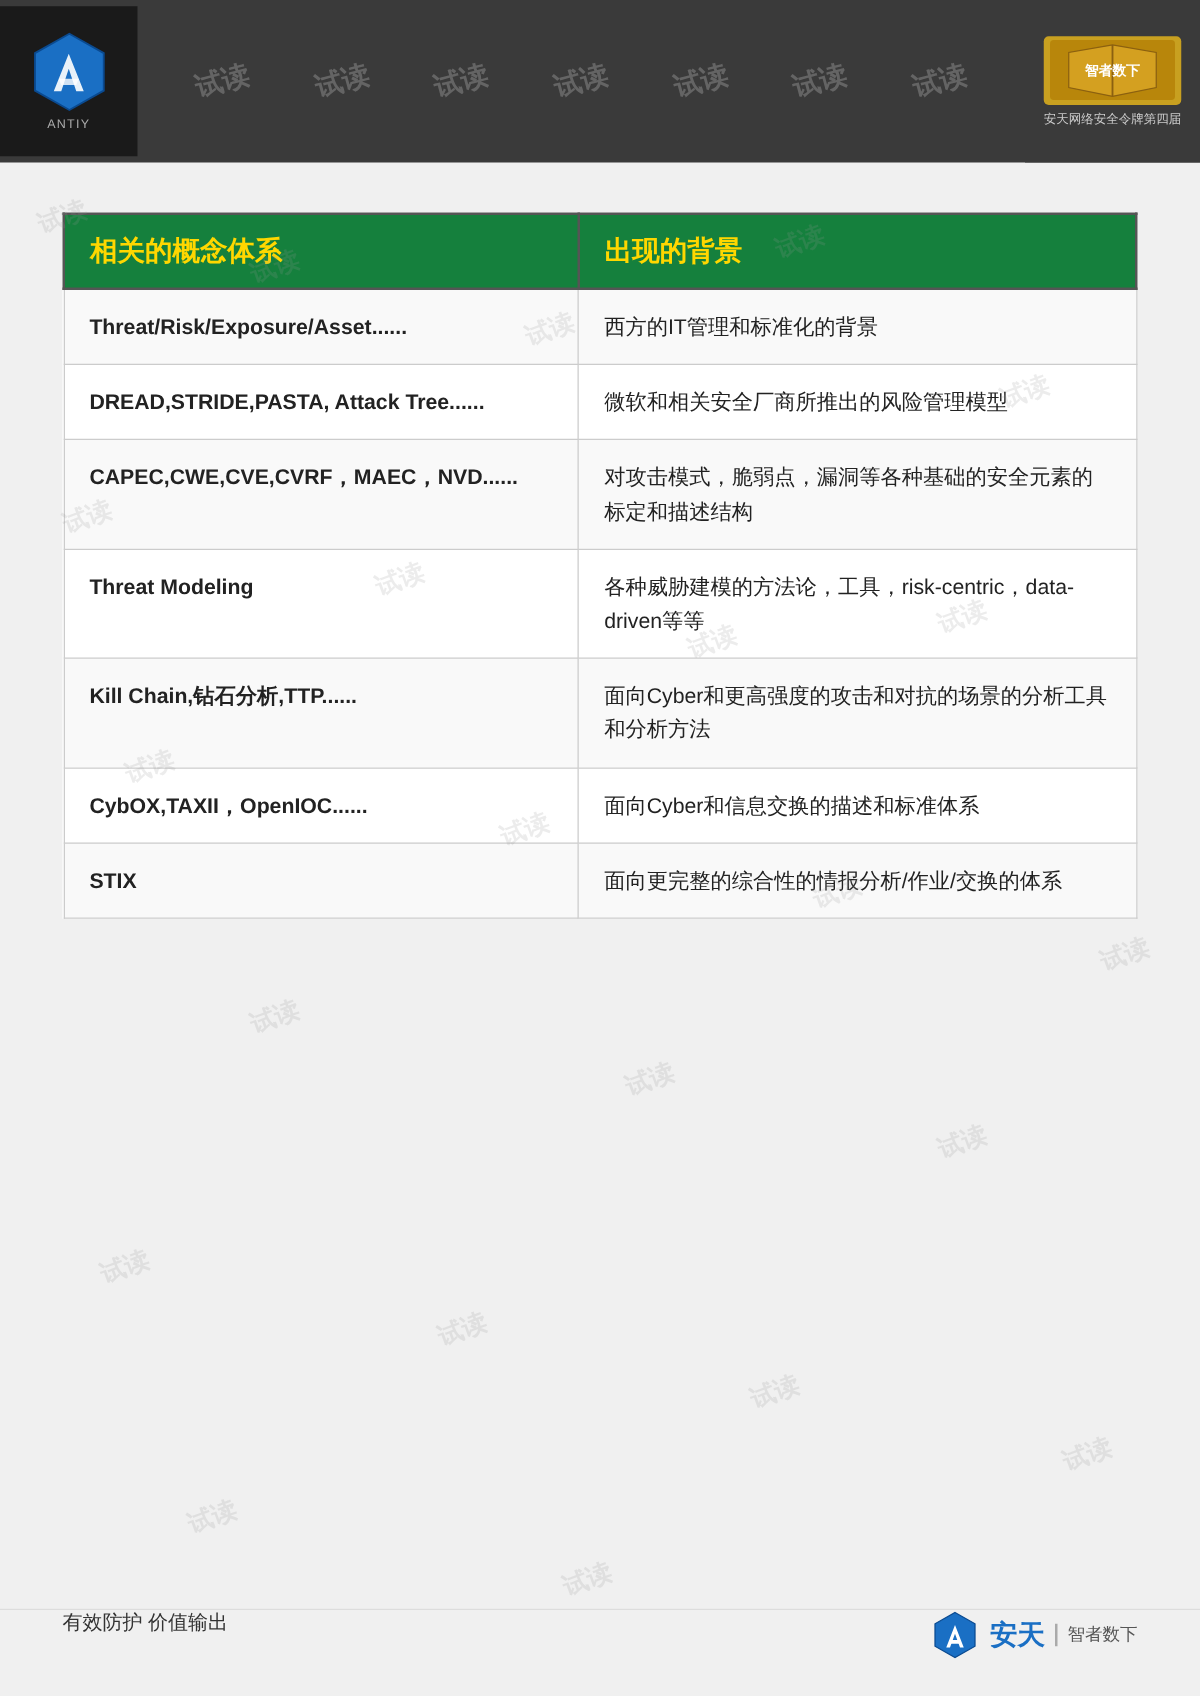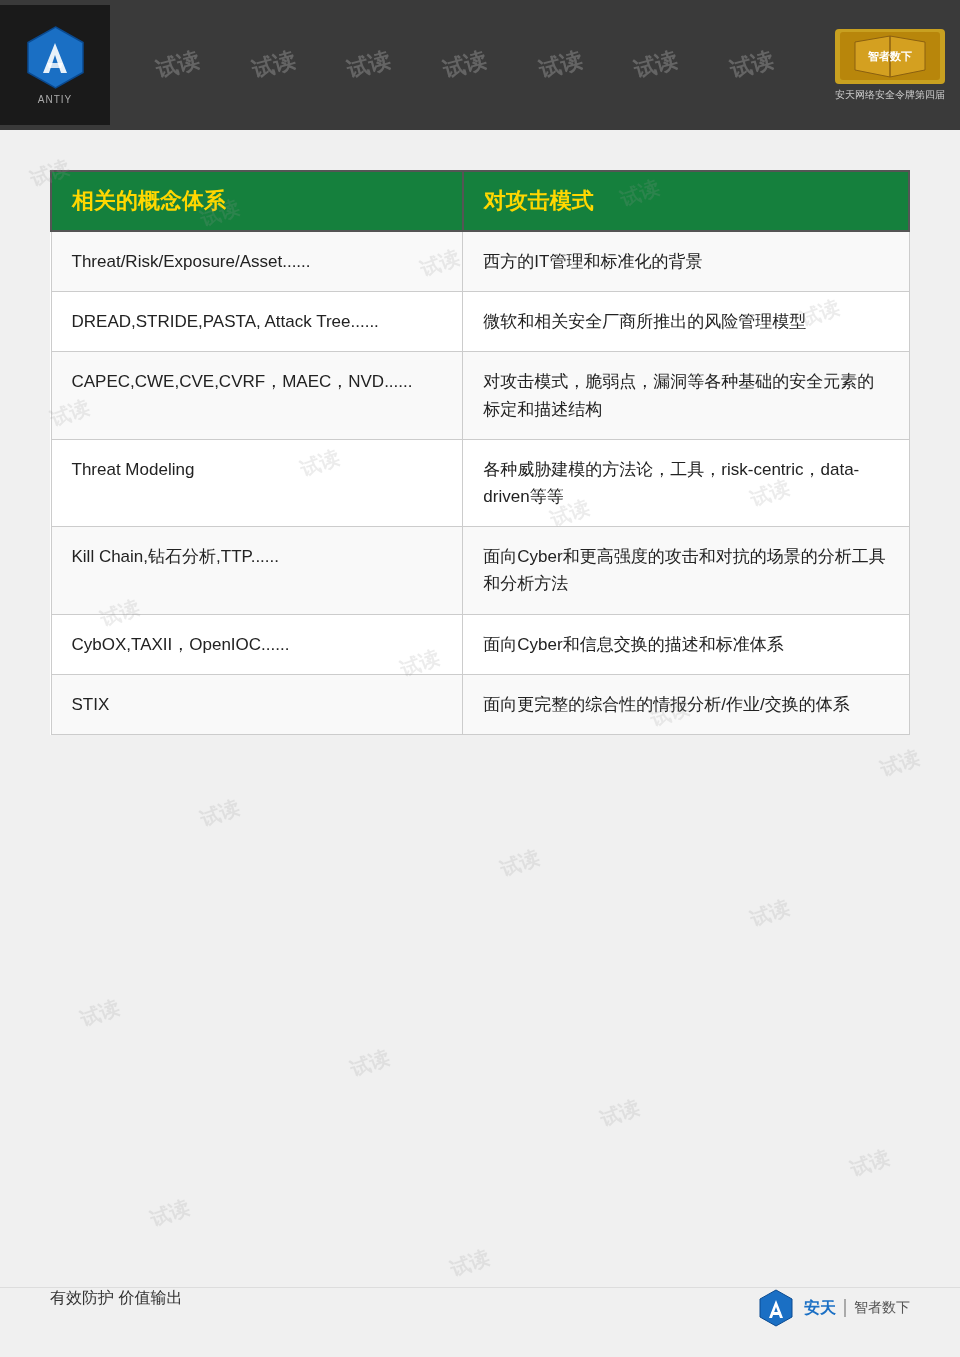--- a/index.html
+++ b/index.html
@@ -142,21 +142,21 @@
     }
 
     .data-table .data-row:nth-child(odd) td {
       background: #f9f9f9;
     }
     .data-table .data-row:nth-child(even) td {
       background: #ffffff;
     }
 
     .col-left {
-      font-weight: 400;
+      font-weight: 700;
       color: #111;
     }
 
     
     .footer {
       position: absolute;
       bottom: 0;
       left: 0;
       right: 0;
       height: 70px;
@@ -250,21 +250,21 @@
     <span class="wm-item" style="top: 1150px; left: 850px;">试读</span>
     <span class="wm-item" style="top: 1200px; left: 150px;">试读</span>
     <span class="wm-item" style="top: 1250px; left: 450px;">试读</span>
   </div>
 
 <div class="main-content">
   <table class="data-table">
     <thead>
       <tr class="header-row">
         <td>相关的概念体系</td>
-        <td>对攻击模式</td>
+        <td>出现的背景</td>
       </tr>
     </thead>
     <tbody id="table-body">
     <tr class="data-row">
           <td class="col-left">Threat/Risk/Exposure/Asset......</td>
           <td>西方的IT管理和标准化的背景</td>
         </tr>
         <tr class="data-row">
           <td class="col-left">DREAD,STRIDE,PASTA, Attack Tree......</td>
           <td>微软和相关安全厂商所推出的风险管理模型</td>
@@ -294,16 +294,16 @@
 </div>
 
 <div class="footer">
   <div class="footer-left">有效防护 价值输出</div>
   <div class="footer-right">
     <svg width="40" height="40" viewBox="0 0 40 40">
       <polygon points="20,2 36,11 36,29 20,38 4,29 4,11" fill="#1a6fc4" stroke="#0a4a90" stroke-width="1"></polygon>
       <path d="M13,30 L20,12 L27,30 L24,30 L20,19 L16,30 Z" fill="white"></path>
       <path d="M15.5,24 L24.5,24 L23.5,27 L16.5,27 Z" fill="white"></path>
     </svg>
-    <span style="font-size:16px;color:#1a6fc4;font-weight:bold;">安天</span>
+    <span style="font-size:22px;color:#1a6fc4;font-weight:bold;">安天</span>
     <span style="font-size:14px;color:#555;border-left:2px solid #aaa;padding-left:8px;">智者数下</span>
   </div>
 </div>
 
 </body></html>

